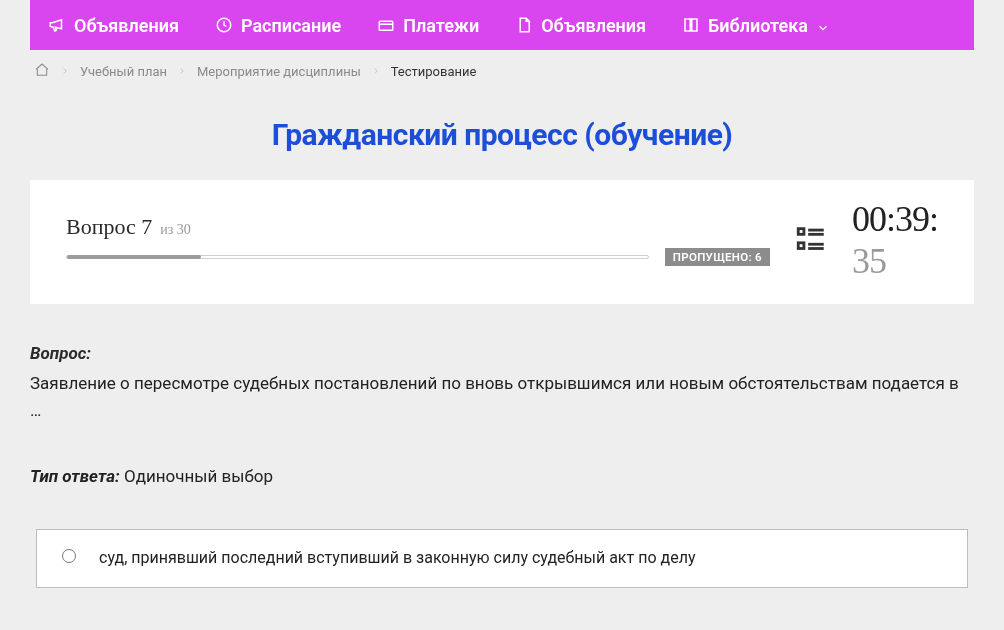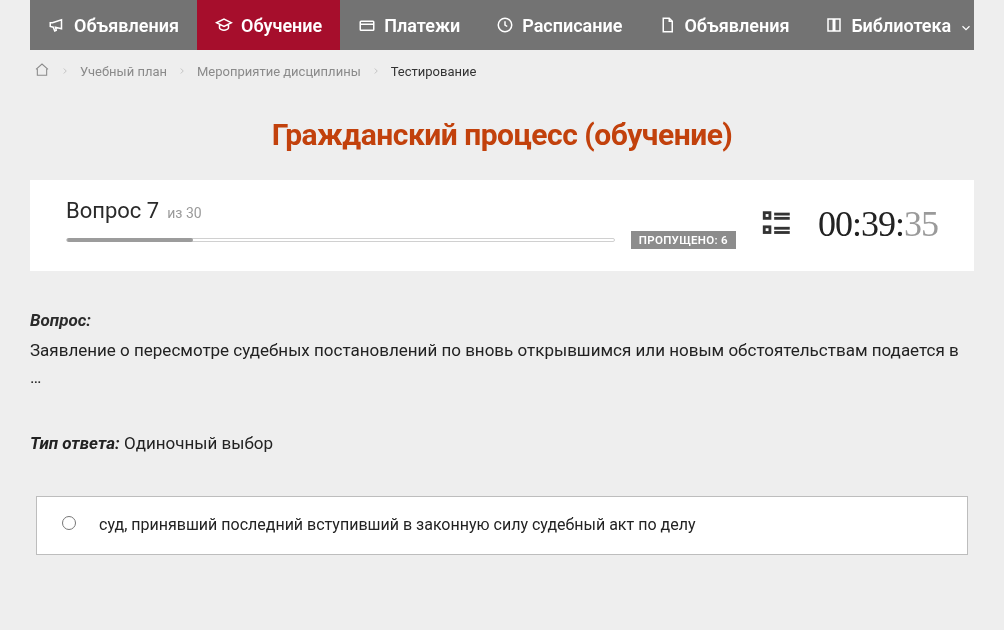--- a/index.html
+++ b/index.html
@@ -18,21 +18,21 @@
     height: 630px;
     position: relative;
     overflow: auto;
   }
   .page {
     padding: 0 30px 40px 30px;
   }
   
   .topnav {
     display: flex;
-    background: #737373;
+    background: #d946ef;
     align-items: stretch;
     height: 50px;
     margin: 0;
   }
   .nav-item {
     display: flex;
     align-items: center;
     gap: 8px;
     padding: 0 18px;
     color: #fff;
@@ -66,21 +66,21 @@
     color: #8a8a8a;
   }
   .bc-sep { color: #bbb; }
   .bc-item { cursor: pointer; }
   .bc-item.current { color: #333; cursor: default; }
   .bc-home svg { stroke: #8a8a8a; fill:none; stroke-width:1.6; }
 
   
   .title {
     text-align: center;
-    color: #c2410c;
+    color: #1d4ed8;
     font-size: 30px;
     font-weight: 700;
     margin: 24px 0 28px 0;
     letter-spacing: -0.5px;
   }
 
   
   .status-panel {
     background: #fff;
     padding: 18px 36px 22px 36px;
@@ -88,20 +88,21 @@
     align-items: center;
     gap: 24px;
   }
   .status-left {
     flex: 1 1 auto;
   }
   .q-line {
     display: flex;
     align-items: baseline;
     gap: 8px;
+    font-family: Liberation Serif, serif;
   }
   .q-label {
     font-size: 22px;
     font-weight: 400;
     color: #2a2a2a;
   }
   .q-of {
     font-size: 14px;
     color: #9a9a9a;
   }
@@ -143,20 +144,21 @@
   }
   .list-icon svg { stroke:#333; fill:none; stroke-width:2; }
   .timer {
     font-size: 36px;
     font-weight: 400;
     color: #222;
     letter-spacing: -1px;
     font-family: Georgia, "Times New Roman", serif;
     display: flex;
     align-items: baseline;
+    flex-direction: column;
   }
   .timer .dim { color: #9a9a9a; }
 
   
   .q-area {
     margin-top: 36px;
     font-size: 17px;
     line-height: 1.55;
     color: #222;
   }
@@ -209,45 +211,37 @@
 
     <div class="topnav">
       <div class="nav-item">
         <span class="nav-icon">
           <svg viewBox="0 0 24 24">
               <path d="M3 10v4l4 1 2 5 2-1-1-4 8 2V5L6 9H3z"></path>
             </svg>
         </span>
         <span>Объявления</span>
       </div>
-      <div class="nav-item active">
-        <span class="nav-icon">
-          <svg viewBox="0 0 24 24">
-              <path d="M2 9l10-5 10 5-10 5L2 9zm4 3v4c0 1 3 3 6 3s6-2 6-3v-4"></path>
-            </svg>
-        </span>
-        <span>Обучение</span>
+      <div class="nav-item">
+        <span class="nav-icon">
+          <svg viewBox="0 0 24 24">
+              <circle cx="12" cy="12" r="9"></circle>
+              <path d="M12 7v5l3 2"></path>
+            </svg>
+        </span>
+        <span>Расписание</span>
       </div>
       <div class="nav-item">
         <span class="nav-icon">
           <svg viewBox="0 0 24 24">
               <rect x="3" y="7" width="18" height="12" rx="1"></rect>
               <path d="M3 11h18"></path>
             </svg>
         </span>
         <span>Платежи</span>
-      </div>
-      <div class="nav-item">
-        <span class="nav-icon">
-          <svg viewBox="0 0 24 24">
-              <circle cx="12" cy="12" r="9"></circle>
-              <path d="M12 7v5l3 2"></path>
-            </svg>
-        </span>
-        <span>Расписание</span>
       </div>
       <div class="nav-item">
         <span class="nav-icon">
           <svg viewBox="0 0 24 24">
               <path d="M7 3h8l4 4v14H7z"></path>
               <path d="M15 3v4h4"></path>
             </svg>
         </span>
         <span>Объявления</span>
       </div>

